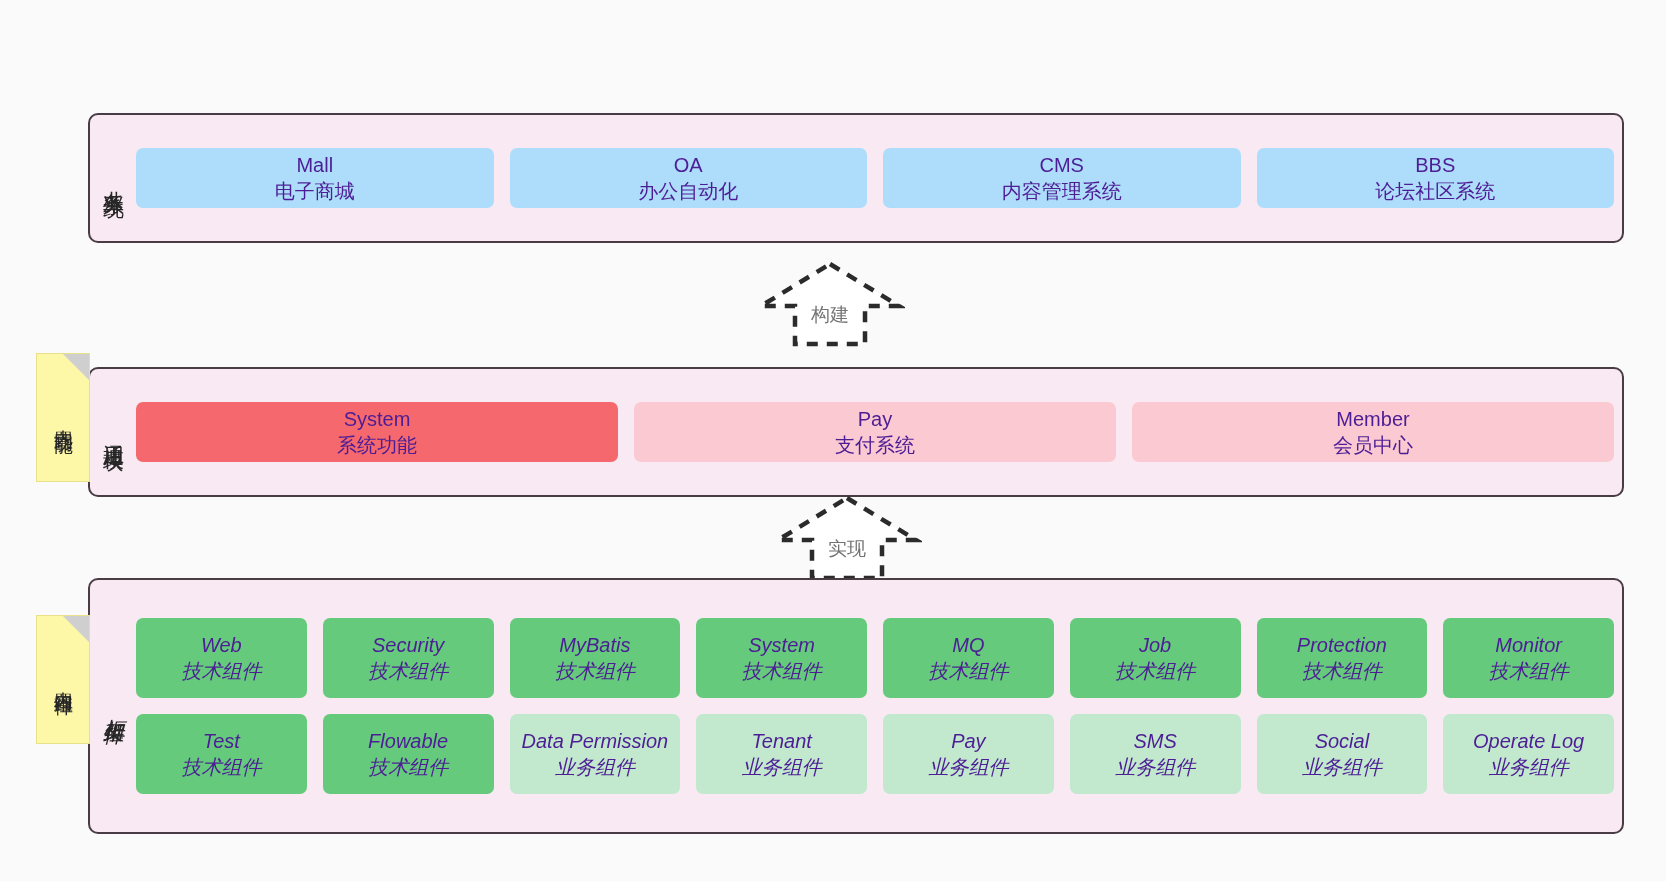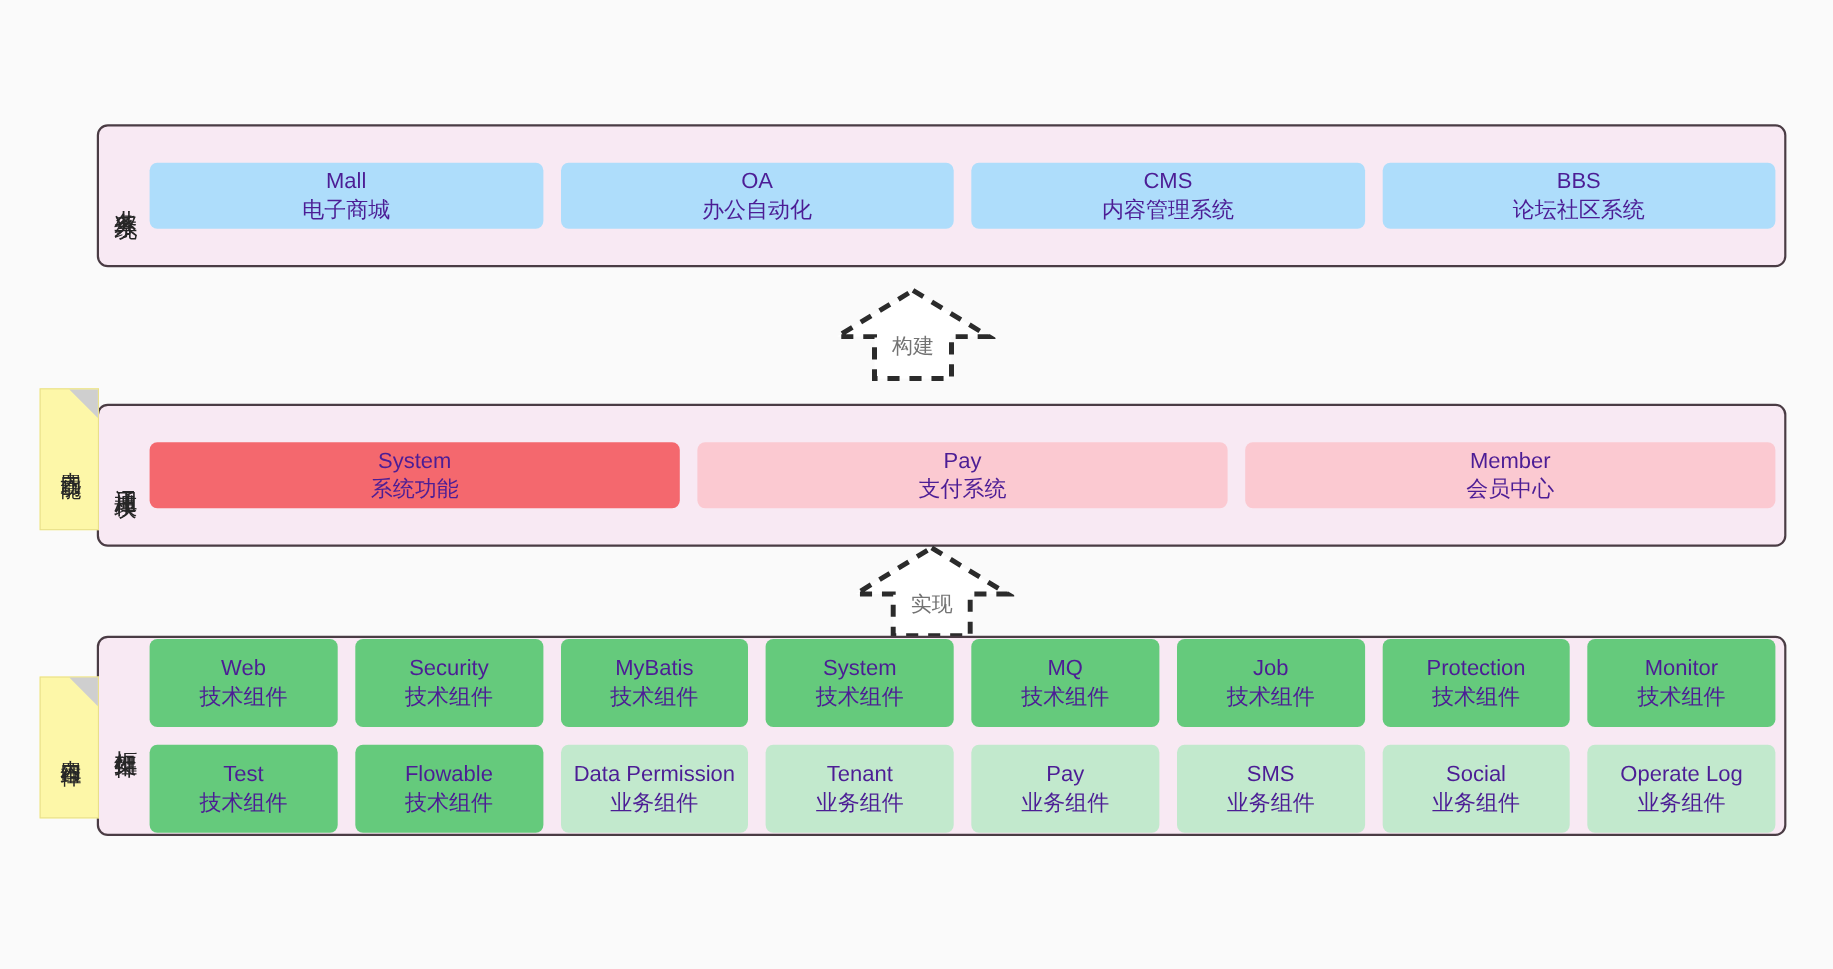--- a/index.html
+++ b/index.html
@@ -171,21 +171,21 @@
     <svg width="150" height="90" viewBox="0 0 150 90">
       <path d="M 75 6 L 144 48 L 110 48 L 110 86 L 40 86 L 40 48 L 6 48 Z" fill="#ffffff" stroke="#2b2b2b" stroke-width="4.5" stroke-dasharray="11 9" stroke-linejoin="miter"></path>
     </svg>
     <span class="label" style="top:44px;">实现</span>
   </div>
 
   <div class="note" style="left:36px; top:615px; width:54px; height:129px;">
     <span>内置组件</span>
   </div>
 
-  <div class="layer" id="layer-2" style="left:88px; top:578px; width:1536px; height:182px;">
+  <div class="layer" id="layer-2" style="left:88px; top:578px; width:1536px; height:256px;font-style:italic;">
     <div class="layer-title">框架组件</div>
     <div class="layer-body">
 
       <div class="row" style="height:80px;">
         <div class="cell c-green">
           <span class="en">Web</span>
           <span class="cn">技术组件</span>
         </div>
         <div class="cell c-green">
           <span class="en">Security</span>

